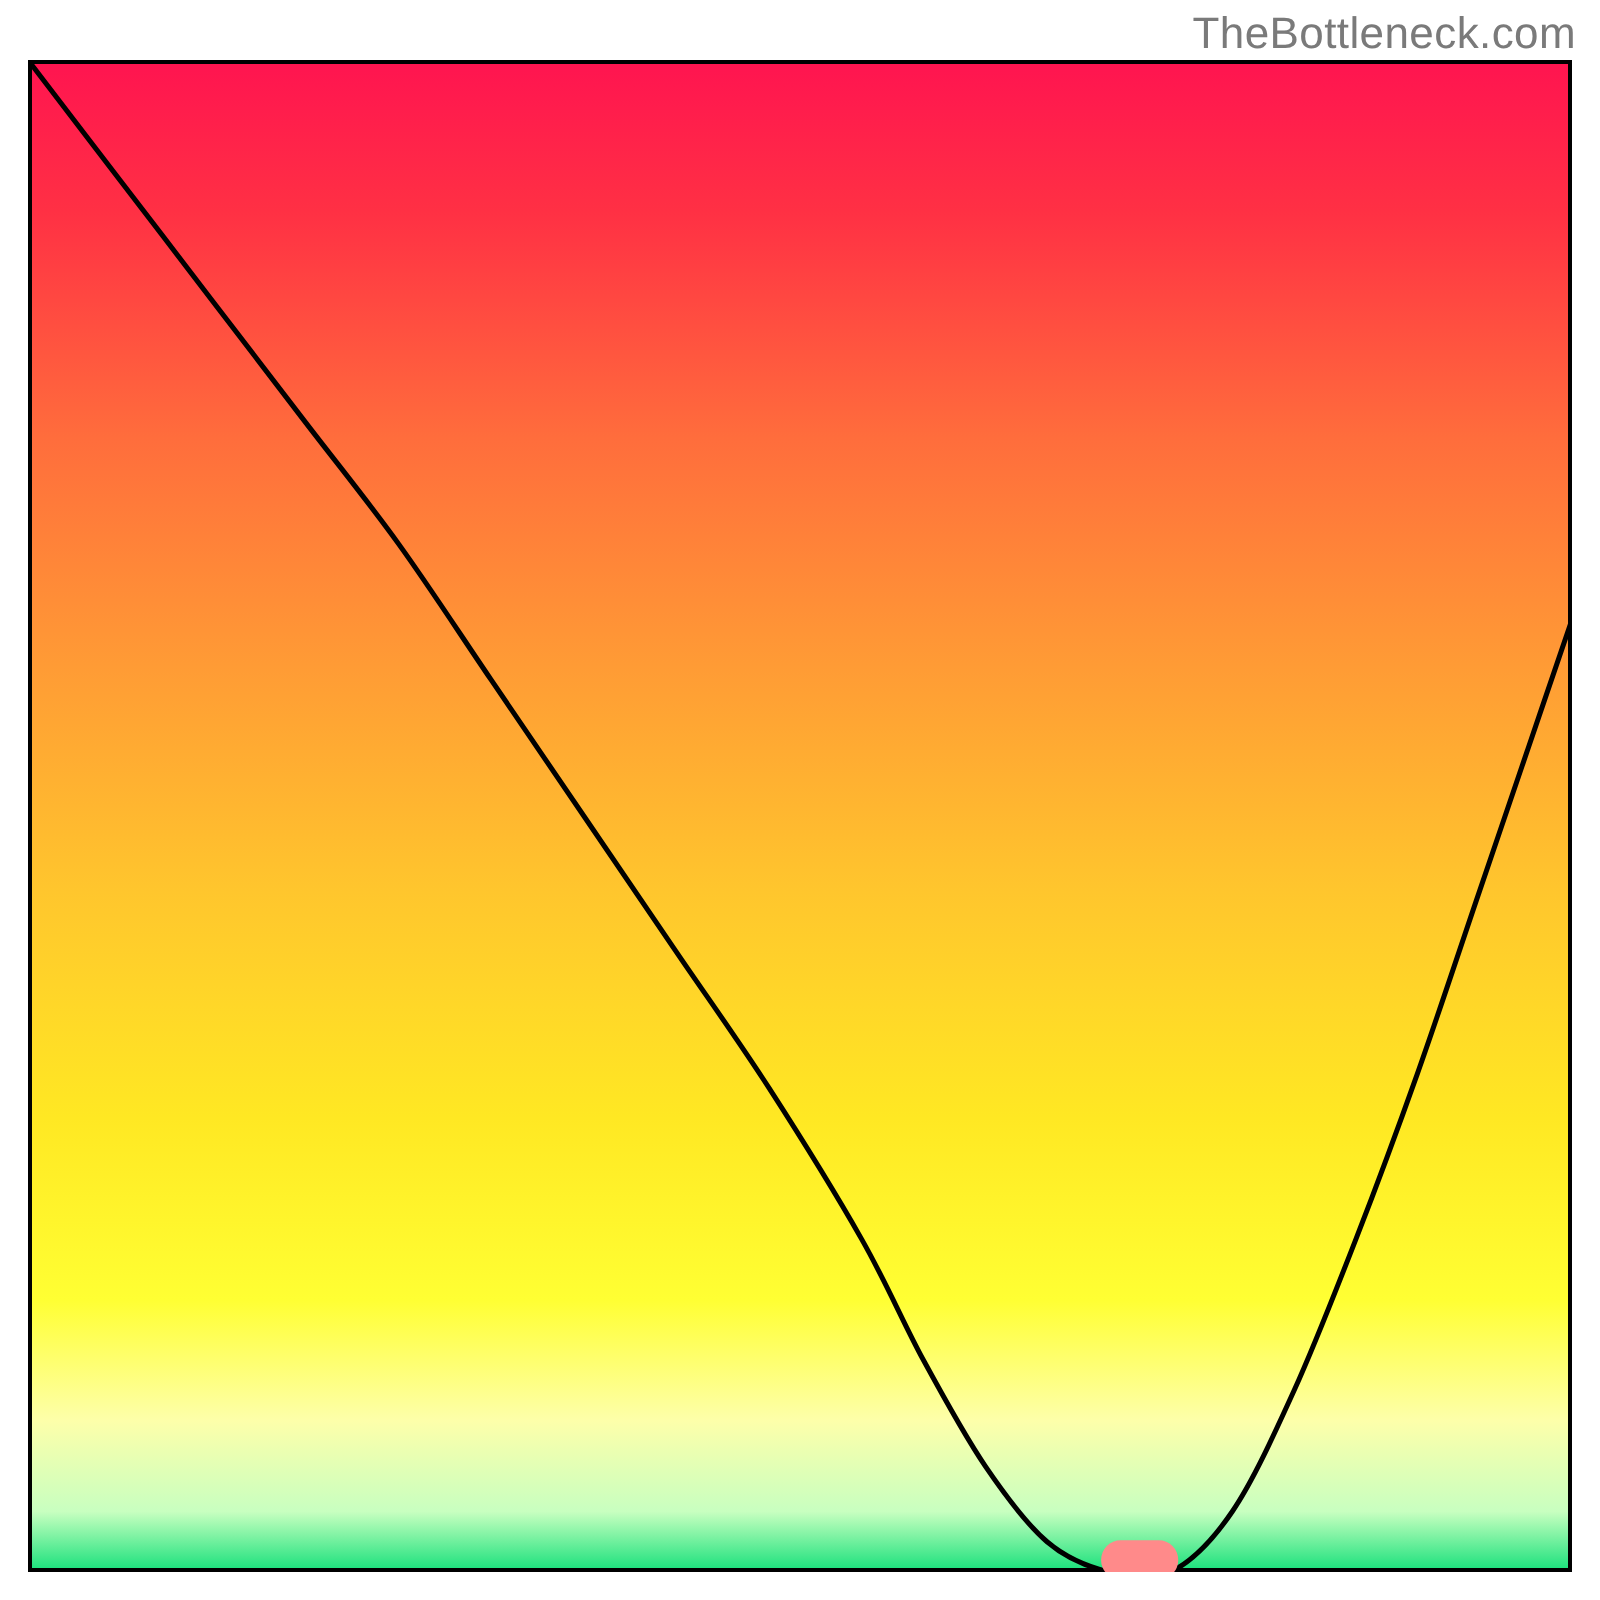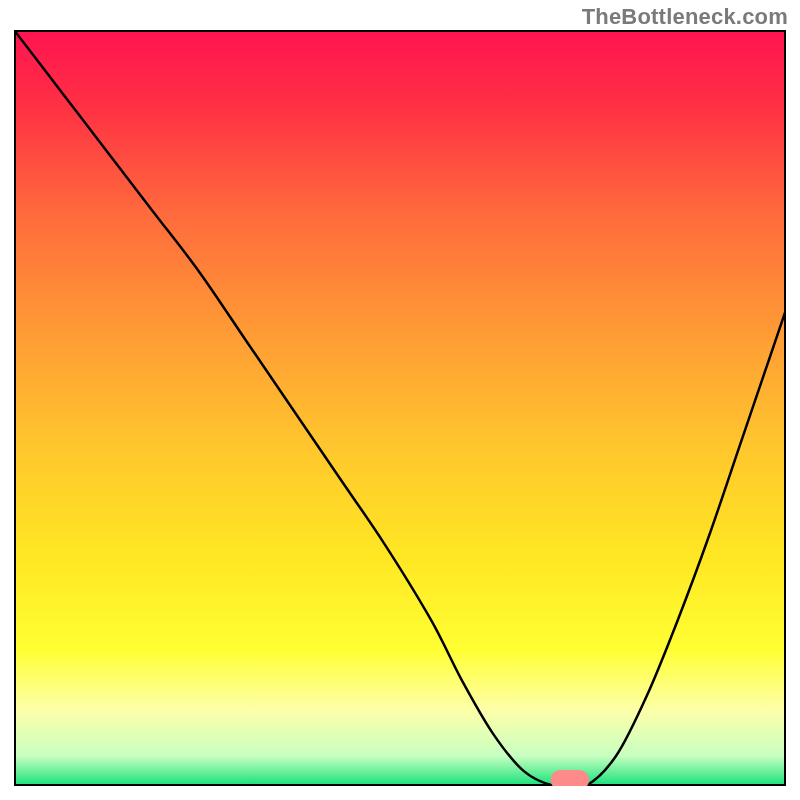--- a/index.html
+++ b/index.html
@@ -14,21 +14,21 @@
     position: relative;
     width: 800px;
     height: 800px;
   }
   .watermark {
     position: absolute;
     top: 4px;
     right: 12px;
     font-family: Arial, Helvetica, sans-serif;
     font-size: 22px;
-    font-weight: 700;
+    font-weight: 400;
     color: #7a7a7a;
     letter-spacing: 0.2px;
     z-index: 10;
     margin-left: 32px;
   }
   .plot {
     position: absolute;
     left: 14px;
     top: 30px;
     width: 772px;

